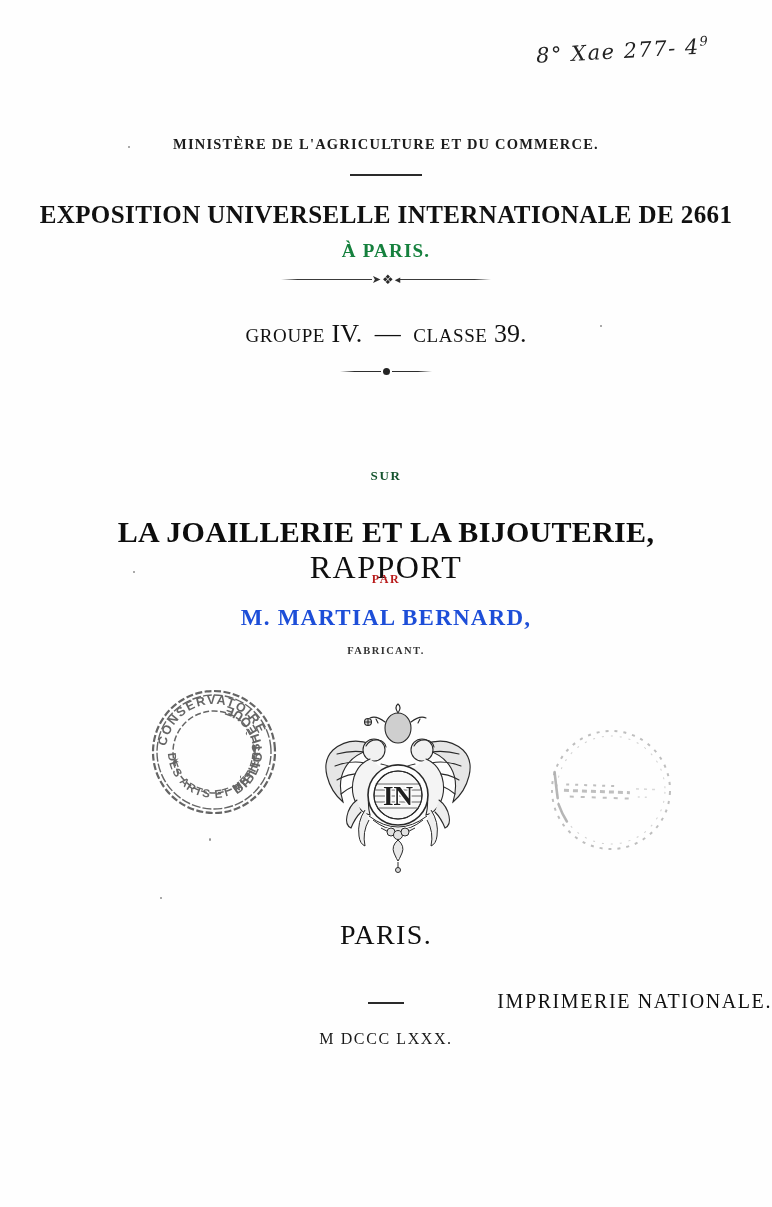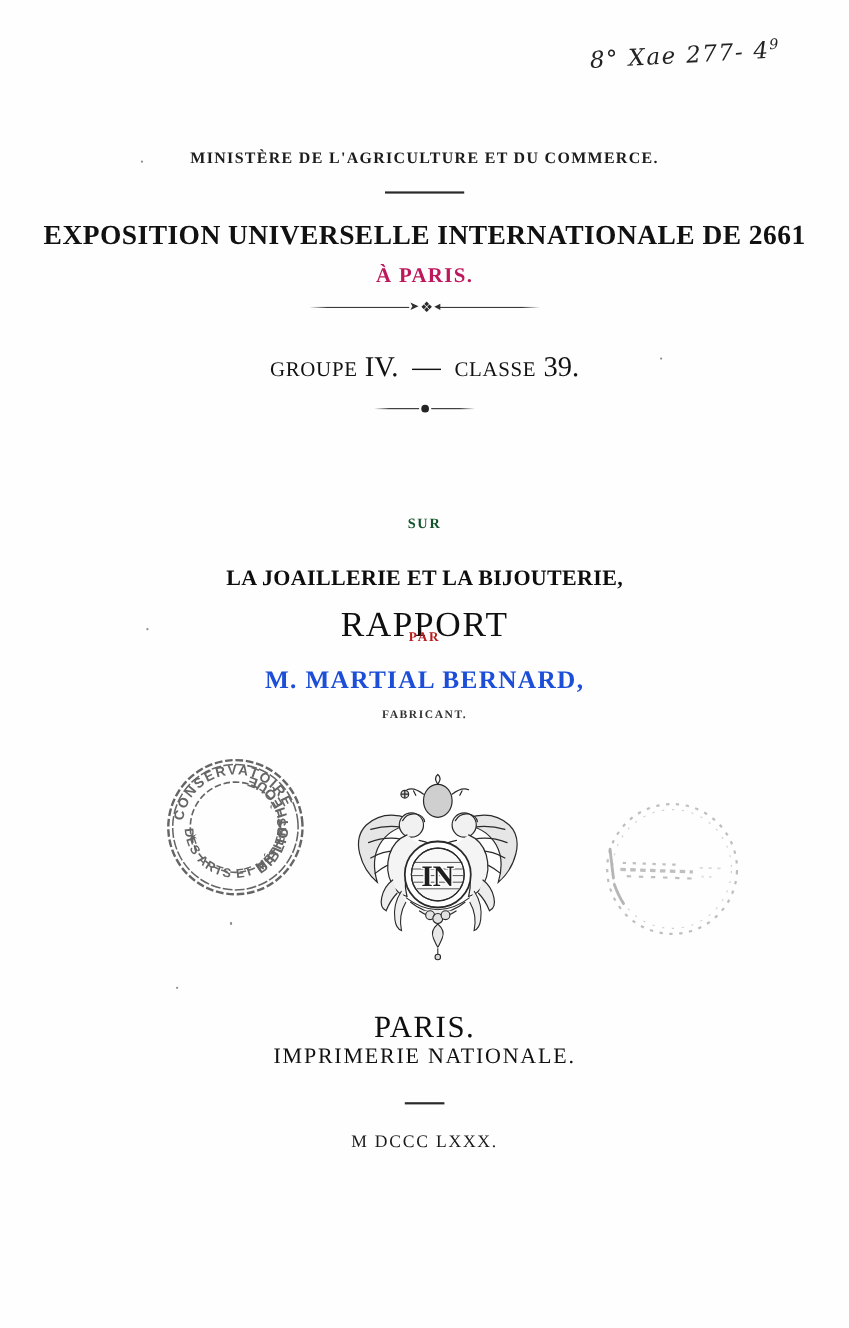--- a/index.html
+++ b/index.html
@@ -61,21 +61,21 @@
     font-size: 25px;
     letter-spacing: 0.4px;
     font-weight: bold;
     color: #111;
   }
   .expo-sub {
     top: 240px;
     font-size: 19px;
     letter-spacing: 1.2px;
     font-weight: bold;
-    color: #be185d;
+    color: #15803d;
   }
 
   .groupe {
     top: 319px;
     font-size: 26px;
     color: #111;
   }
   .groupe .sc {
     font-size: 19px;
     letter-spacing: 0.6px;
@@ -94,21 +94,21 @@
   }
   .sur {
     top: 468px;
     font-size: 13px;
     letter-spacing: 1.6px;
     font-weight: bold;
     color: #14532d;
   }
   .maintitle {
     top: 515px;
-    font-size: 20px;
+    font-size: 30px;
     letter-spacing: 0.3px;
     font-weight: bold;
     color: #0d0d0d;
   }
   .par {
     top: 572px;
     font-size: 12px;
     letter-spacing: 1.6px;
     font-weight: bold;
     color: #b91c1c;
@@ -128,24 +128,25 @@
     color: #333;
   }
 
   .paris {
     top: 919px;
     font-size: 28px;
     letter-spacing: 1.4px;
     color: #0f0f0f;
   }
   .imprimerie {
-    top: 949px;
+    top: 990px;
     font-size: 20px;
     letter-spacing: 1.6px;
     color: #111;
+    text-align: right;
   }
   .date {
     top: 1030px;
     font-size: 16px;
     letter-spacing: 1.6px;
     color: #1a1a1a;
   }
 
   
   .rule {

